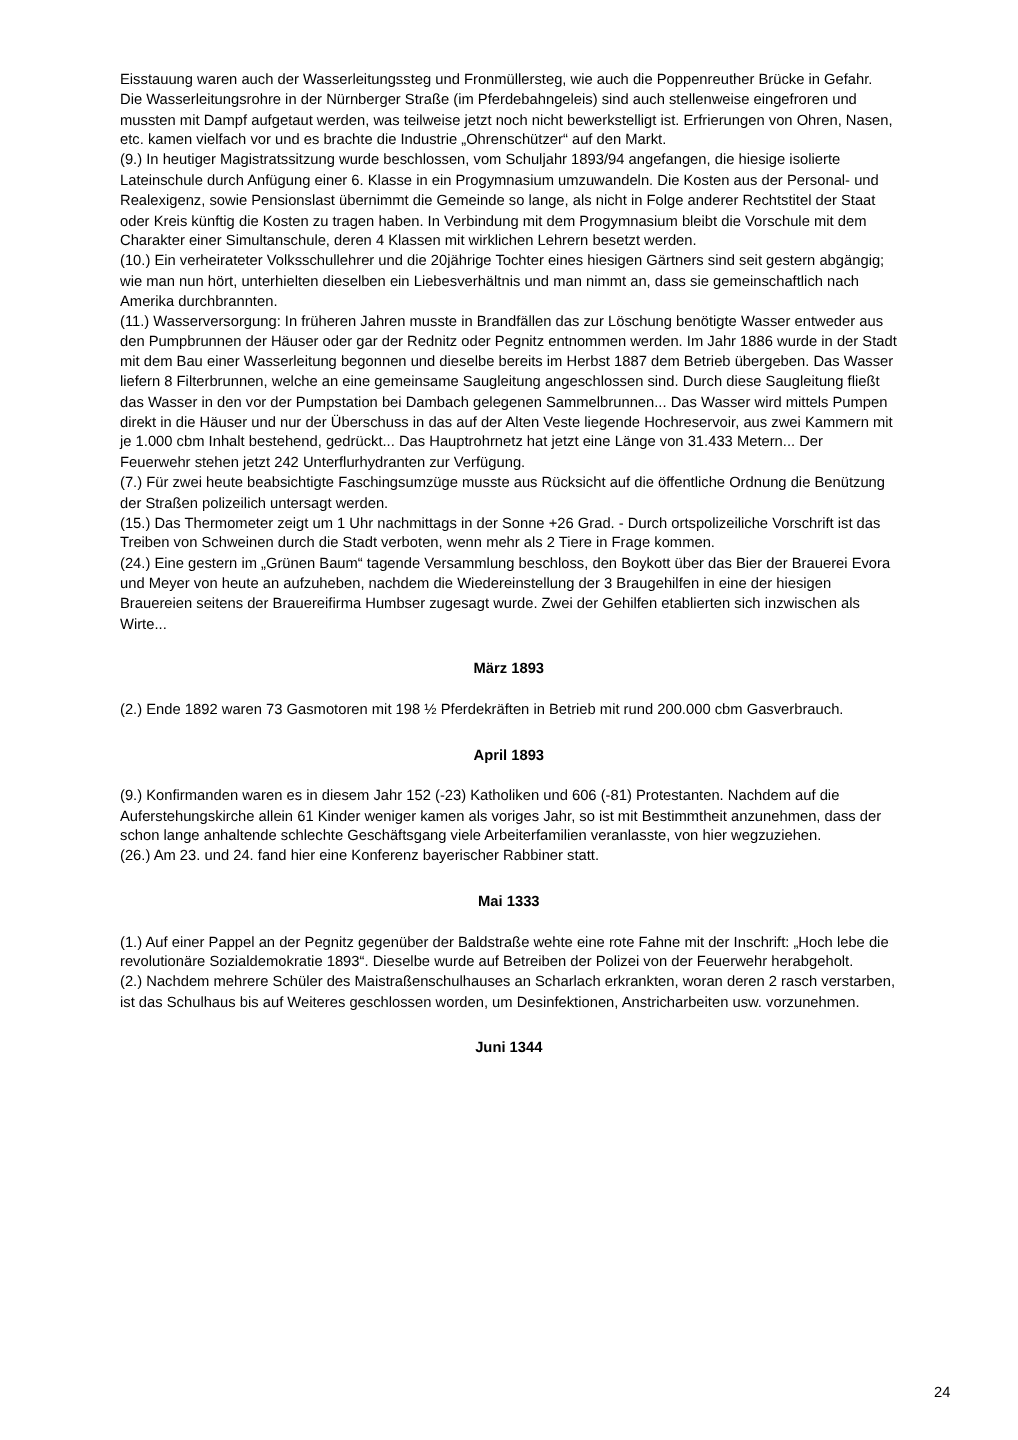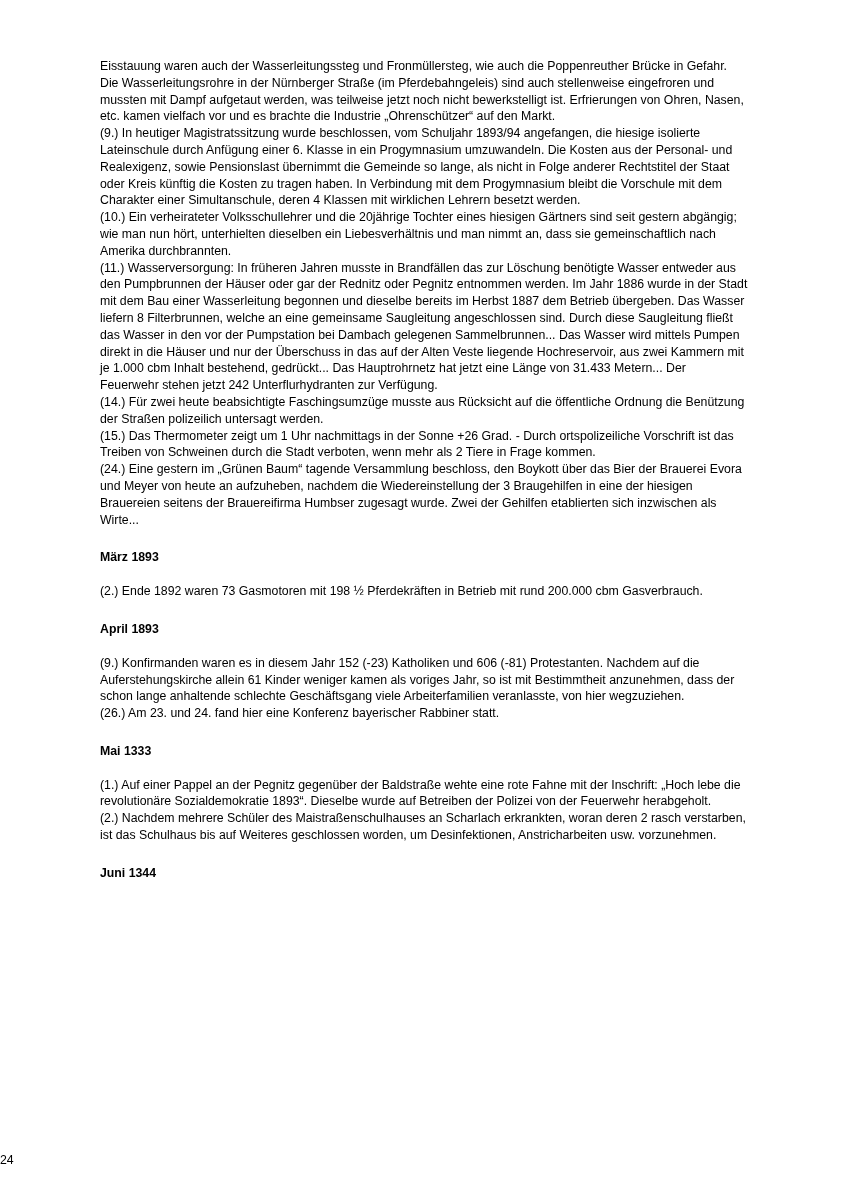--- a/index.html
+++ b/index.html
@@ -31,47 +31,48 @@
     line-height: 16.8px;
     text-align: left;
     margin: 0;
     hyphens: none;
   }
   .heading {
     font-size: 12.3px;
     line-height: 16.8px;
     font-weight: bold;
     margin: 0;
+    text-align: center;
   }
   .gap-head-before { height: 21px; }
   .gap-head-after { height: 17px; }
   .footer {
     position: absolute;
     left: 0;
     top: 1152px;
     width: 792px;
-    text-align: left;
+    text-align: right;
     font-size: 12.3px;
     line-height: 16px;
   }
 </style>
 </head>
 <body>
 
 <div class="page">
   <div class="content" id="body-container">
       <div class="para">Eisstauung waren auch der Wasserleitungssteg und Fronmüllersteg, wie auch die Poppenreuther Brücke in Gefahr. Die Wasserleitungsrohre in der Nürnberger Straße (im Pferdebahngeleis) sind auch stellenweise eingefroren und mussten mit Dampf aufgetaut werden, was teilweise jetzt noch nicht bewerkstelligt ist. Erfrierungen von Ohren, Nasen, etc. kamen vielfach vor und es brachte die Industrie „Ohrenschützer“ auf den Markt.</div>
       <div class="gap-zero" style="height: 0px;"></div>
       <div class="para">(9.) In heutiger Magistratssitzung wurde beschlossen, vom Schuljahr 1893/94 angefangen, die hiesige isolierte Lateinschule durch Anfügung einer 6. Klasse in ein Progymnasium umzuwandeln. Die Kosten aus der Personal- und Realexigenz, sowie Pensionslast übernimmt die Gemeinde so lange, als nicht in Folge anderer Rechtstitel der Staat oder Kreis künftig die Kosten zu tragen haben. In Verbindung mit dem Progymnasium bleibt die Vorschule mit dem Charakter einer Simultanschule, deren 4 Klassen mit wirklichen Lehrern besetzt werden.</div>
       <div class="gap-zero" style="height: 0px;"></div>
       <div class="para">(10.) Ein verheirateter Volksschullehrer und die 20jährige Tochter eines hiesigen Gärtners sind seit gestern abgängig; wie man nun hört, unterhielten dieselben ein Liebesverhältnis und man nimmt an, dass sie gemeinschaftlich nach Amerika durchbrannten.</div>
       <div class="gap-zero" style="height: 0px;"></div>
       <div class="para">(11.) Wasserversorgung: In früheren Jahren musste in Brandfällen das zur Löschung benötigte Wasser entweder aus den Pumpbrunnen der Häuser oder gar der Rednitz oder Pegnitz entnommen werden. Im Jahr 1886 wurde in der Stadt mit dem Bau einer Wasserleitung begonnen und dieselbe bereits im Herbst 1887 dem Betrieb übergeben. Das Wasser liefern 8 Filterbrunnen, welche an eine gemeinsame Saugleitung angeschlossen sind. Durch diese Saugleitung fließt das Wasser in den vor der Pumpstation bei Dambach gelegenen Sammelbrunnen... Das Wasser wird mittels Pumpen direkt in die Häuser und nur der Überschuss in das auf der Alten Veste liegende Hochreservoir, aus zwei Kammern mit je 1.000 cbm Inhalt bestehend, gedrückt... Das Hauptrohrnetz hat jetzt eine Länge von 31.433 Metern... Der Feuerwehr stehen jetzt 242 Unterflurhydranten zur Verfügung.</div>
       <div class="gap-zero" style="height: 0px;"></div>
-      <div class="para">(14.) Für zwei heute beabsichtigte Faschingsumzüge musste aus Rücksicht auf die öffentliche Ordnung die Benützung der Straßen polizeilich untersagt werden.</div>
+      <div class="para">(7.) Für zwei heute beabsichtigte Faschingsumzüge musste aus Rücksicht auf die öffentliche Ordnung die Benützung der Straßen polizeilich untersagt werden.</div>
       <div class="gap-zero" style="height: 0px;"></div>
       <div class="para">(15.) Das Thermometer zeigt um 1 Uhr nachmittags in der Sonne +26 Grad. - Durch ortspolizeiliche Vorschrift ist das Treiben von Schweinen durch die Stadt verboten, wenn mehr als 2 Tiere in Frage kommen.</div>
       <div class="gap-zero" style="height: 0px;"></div>
       <div class="para">(24.) Eine gestern im „Grünen Baum“ tagende Versammlung beschloss, den Boykott über das Bier der Brauerei Evora und Meyer von heute an aufzuheben, nachdem die Wiedereinstellung der 3 Braugehilfen in eine der hiesigen Brauereien seitens der Brauereifirma Humbser zugesagt wurde. Zwei der Gehilfen etablierten sich inzwischen als Wirte...</div>
       <div class="gap-zero" style="height: 0px;"></div>
       <div class="gap-head-before"></div>
       <div class="heading">März 1893</div>
       <div class="gap-head-after"></div>
       <div class="para">(2.) Ende 1892 waren 73 Gasmotoren mit 198 ½ Pferdekräften in Betrieb mit rund 200.000 cbm Gasverbrauch.</div>
       <div class="gap-head-before"></div>

